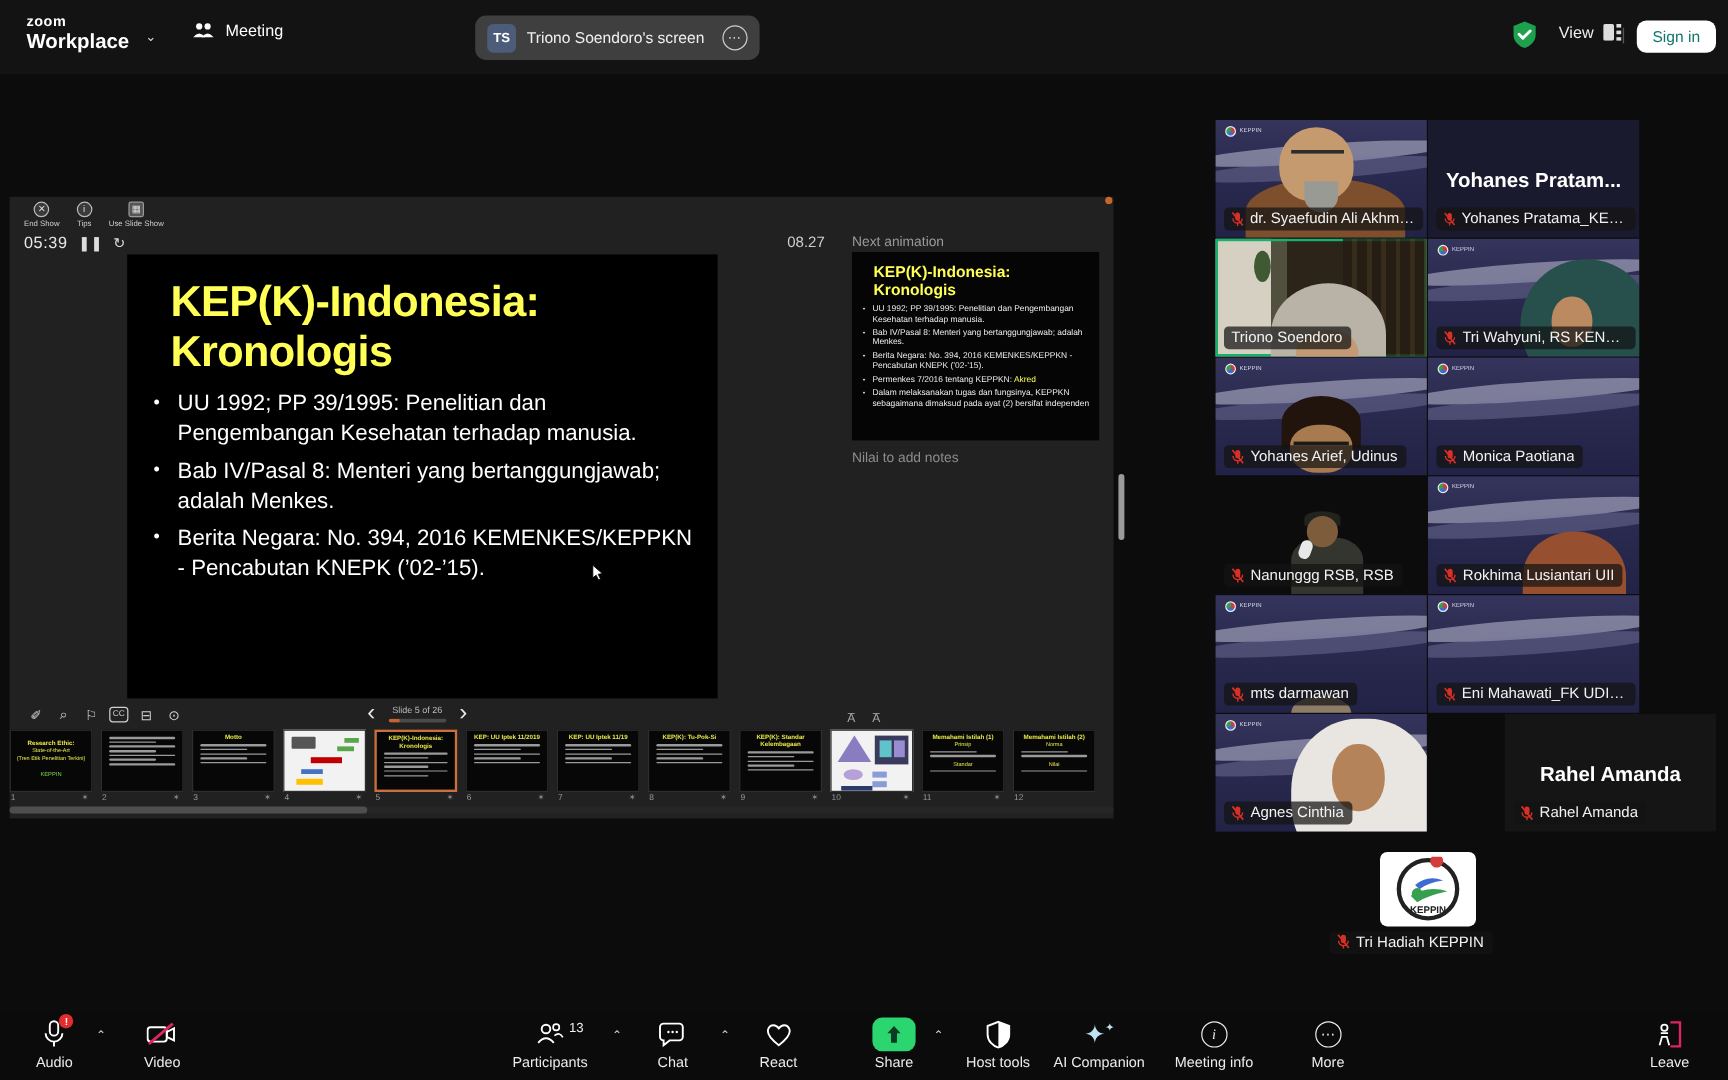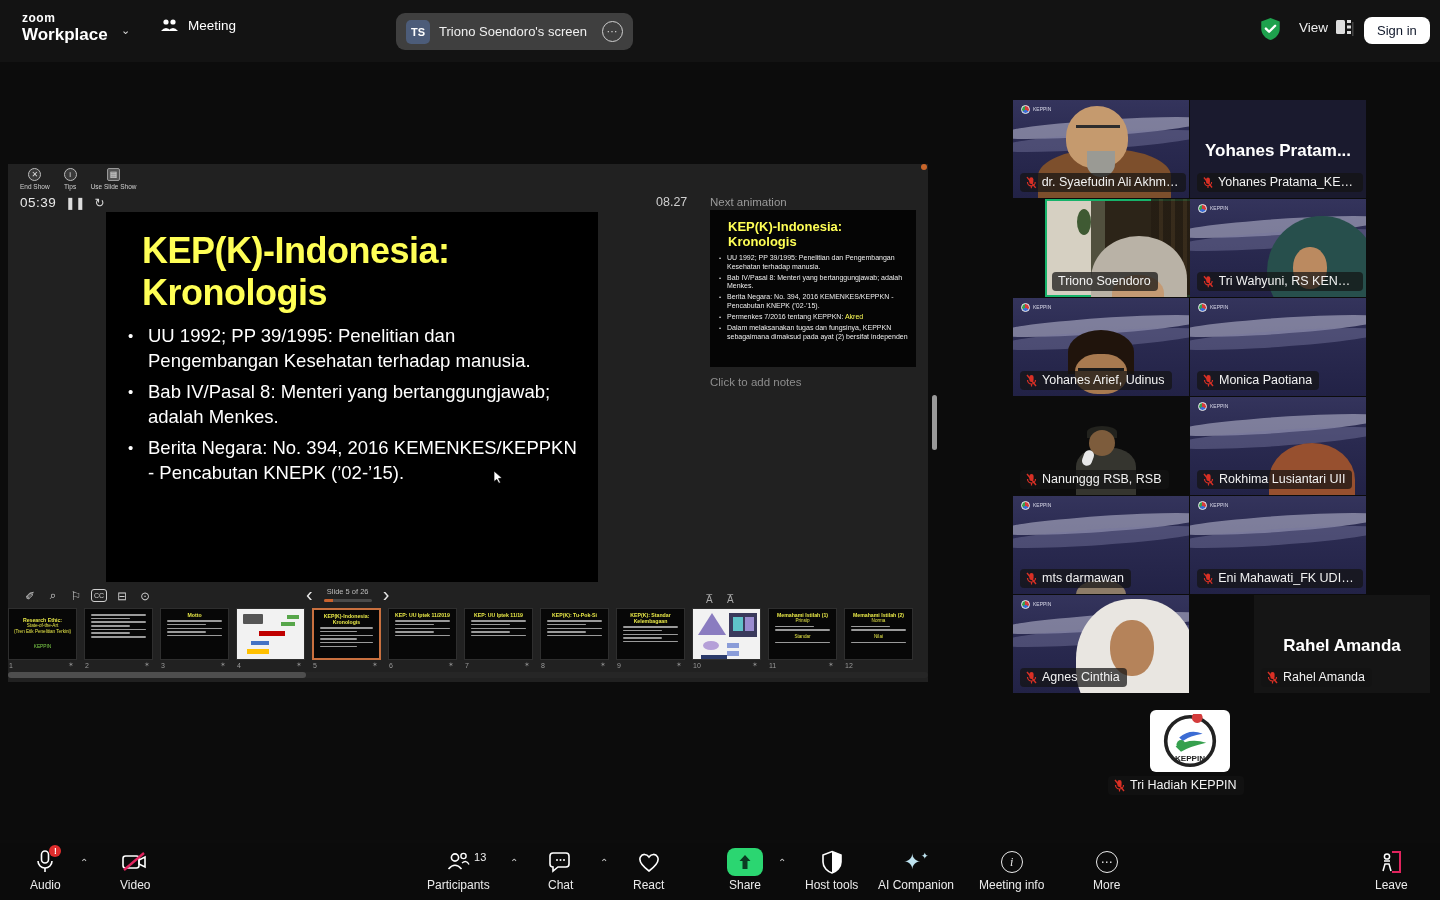--- a/index.html
+++ b/index.html
@@ -18,21 +18,21 @@
                 border-radius:9px; display:flex; align-items:center; padding:0 10px; gap:9px; cursor:pointer; }
   .ts-badge { width:24px; height:24px; border-radius:5px; background:#4c5c79; color:#fff;
               font-size:11px; font-weight:bold; display:flex; align-items:center; justify-content:center; }
   .share-pill .txt { font-size:13px; color:#f0f0f0; flex:1; white-space:nowrap; }
   .pill-dots { width:21px; height:21px; border:1.4px solid #cfcfcf; border-radius:50%；; border-radius:50%;
                color:#cfcfcf; font-size:11px; display:flex; align-items:center; justify-content:center; letter-spacing:1px; }
   .shield { position:absolute; left:1259px; top:17px; width:23px; height:24px; }
   .view-area { position:absolute; left:1299px; top:20px; display:flex; align-items:flex-start; gap:8px; cursor:pointer; }
   .view-area .lbl { font-size:13.5px; color:#eee; }
   .vsep { position:absolute; left:1351px; top:20px; color:#555; font-size:14px; }
-  .signin { position:absolute; left:1364px; top:17px; height:27px; padding:0 13px; background:#fff; color:#0f172a;
+  .signin { position:absolute; left:1364px; top:17px; height:27px; padding:0 13px; background:#fff; color:#0f766e;
             font-size:13px; border:none; border-radius:8px; cursor:pointer; display:flex; align-items:center; }
 
   
   #present { position:absolute; left:8px; top:164px; width:920px; height:518px; background:#212121; }
   .red-dot { position:absolute; left:913px; top:0px; width:6px; height:6px; background:#c8652a; border-radius:50%; }
   .pp-top { position:absolute; left:12px; top:4px; display:flex; gap:14px; }
   .pp-btn { display:flex; flex-direction:column; align-items:center; gap:2px; cursor:pointer; color:#ddd; }
   .pp-btn .cap { font-size:6.5px; color:#cfcfcf; white-space:nowrap; }
   .pp-ico { width:13px; height:13px; border:1.2px solid #bbb; border-radius:50%;
             display:flex; align-items:center; justify-content:center; font-size:8px; color:#ddd; background:#3a3a3a; }
@@ -82,21 +82,21 @@
   .thumb .ln { height:1.5px; background:#9a9a9a; margin:2.2px 6px 0 6px; border-radius:1px; }
   .thumb .ln.sh { margin-right:22px; }
   .thumb.white { background:#f2f2f2; }
   .t-num { position:absolute; top:54px; font-size:7px; color:#9a9a9a; }
   .t-star { position:absolute; top:53px; font-size:7px; color:#8a8a8a; }
   .hscroll { position:absolute; left:0; top:64px; width:920px; height:6px; background:#262626; border-radius:3px; }
   .hscroll i { display:block; width:298px; height:6px; background:#4e4e4e; border-radius:3px; cursor:grab; }
 
   
   .tile { position:absolute; width:176px; height:98px; background:#15152a; overflow:hidden; cursor:pointer; }
-  .tile.activeb { outline:2px solid #17b26a; outline-offset:-2px;margin-left:32px; }
+  .tile.activeb { outline:2px solid #17b26a; outline-offset:-2px; }
   .kbg { background:linear-gradient(180deg,#34345c 0%, #2a2a50 45%, #222246 100%); }
   .wave { position:absolute; left:-12%; width:124%; height:16px; border-radius:50%; }
   .w1 { top:20%; background:rgba(205,205,225,.5); transform:rotate(-4deg); }
   .w2 { top:34%; background:rgba(120,120,160,.45); transform:rotate(-4deg); }
   .klogo { position:absolute; left:8px; top:5px; display:flex; align-items:center; gap:3px; }
   .klogo .c { width:9px; height:9px; border-radius:50%; background:conic-gradient(#d43c3c 0 33%, #3c6cd4 33% 66%, #36a04e 66% 100%); border:1px solid #eee; }
   .klogo .tx { font-size:5px; color:#d8d8e8; line-height:5px; }
   .nlabel { position:absolute; left:7px; bottom:6px; max-width:166px; background:rgba(20,20,20,.72);
             border-radius:4px; padding:2px 7px 3px 6px; display:flex; align-items:center; gap:5px; }
   .nlabel span { font-size:12.5px; color:#f2f2f2; white-space:nowrap; overflow:hidden; text-overflow:ellipsis; }
@@ -122,21 +122,21 @@
   .p7-head { position:absolute; left:43%; bottom:40%; width:26px; height:26px; background:#7d5c3c; border-radius:50%; }
   .p7-cap { position:absolute; left:42%; bottom:58%; width:30px; height:12px; background:#23231e; border-radius:50% 50% 0 0; }
   .p7-mic { position:absolute; left:40%; bottom:30%; width:10px; height:16px; background:#e8e8e8; border-radius:5px; transform:rotate(20deg); }
   .p8-head { position:absolute; right:6%; bottom:-22%; width:86px; height:74px; background:#97502f; border-radius:50% 50% 0 0; }
   .p9-head { position:absolute; left:36%; bottom:-14%; width:50px; height:28px; background:#8d7c68; border-radius:50% 50% 0 0; }
   .p11-hijab { position:absolute; right:-4%; top:4%; width:120px; height:130px; background:#e9e6e1; border-radius:46%; }
   .p11-face { position:absolute; right:20%; top:26%; width:44px; height:56px; background:#b5835a; border-radius:48%; }
   .logo-tile { position:absolute; left:1150px; top:710px; width:80px; height:62px; background:#fff; border-radius:6px;
                display:flex; align-items:center; justify-content:center; cursor:pointer; }
   .free-label { position:absolute; left:1108px; top:776px; background:rgba(20,20,20,.72); border-radius:4px;
-                padding:2px 7px 3px 6px; display:flex; align-items:flex-end; gap:5px; }
+                padding:2px 7px 3px 6px; display:flex; align-items:flex-start; gap:5px; }
   .free-label span { font-size:12.5px; color:#f2f2f2; white-space:nowrap; }
 
   
   #toolbar { position:absolute; left:0; top:843px; width:1440px; height:57px; background:#0b0b0b; }
   .tb-item { position:absolute; top:6px; display:flex; flex-direction:column; align-items:center; gap:3px; cursor:pointer; }
   .tb-item .cap { font-size:12px; color:#ececec; white-space:nowrap; }
   .tb-ic { height:26px; display:flex; align-items:center; justify-content:center; position:relative; }
   .tb-chev { position:absolute; top:14px; color:#cfcfcf; font-size:10px; cursor:pointer; }
   .badge { position:absolute; top:-4px; right:-7px; width:12px; height:12px; background:#e02d2d; border-radius:50%;
            color:#fff; font-size:8.5px; font-weight:bold; display:flex; align-items:center; justify-content:center; }
@@ -251,21 +251,21 @@
   <div class="preview">
     <h2>KEP(K)-Indonesia: Kronologis</h2>
     <ul>
       <li>UU 1992; PP 39/1995: Penelitian dan Pengembangan Kesehatan terhadap manusia.</li>
       <li>Bab IV/Pasal 8: Menteri yang bertanggungjawab; adalah Menkes.</li>
       <li>Berita Negara: No. 394, 2016 KEMENKES/KEPPKN - Pencabutan KNEPK (’02-’15).</li>
       <li><span>Permenkes 7/2016 tentang KEPPKN: </span><span class="accent">Akred</span></li>
       <li>Dalam melaksanakan tugas dan fungsinya, KEPPKN sebagaimana dimaksud pada ayat (2) bersifat independen</li>
     </ul>
   </div>
-  <div class="notes-ph">Click to add notes</div>
+  <div class="notes-ph">Nilai to add notes</div>
   <div class="fontAA">A̅ A̅</div>
   <div class="vscroll"></div>
 
   <div class="thumbs">
     <div class="thumb" style="left:0px">
       <div class="tt" style="margin-top:8px">Research Ethic:</div>
       <div class="ts2">State-of-the-Art</div>
       <div class="ts2">(Tren Etik Penelitian Terkini)</div>
       <div class="grn">KEPPIN</div>
     </div>

